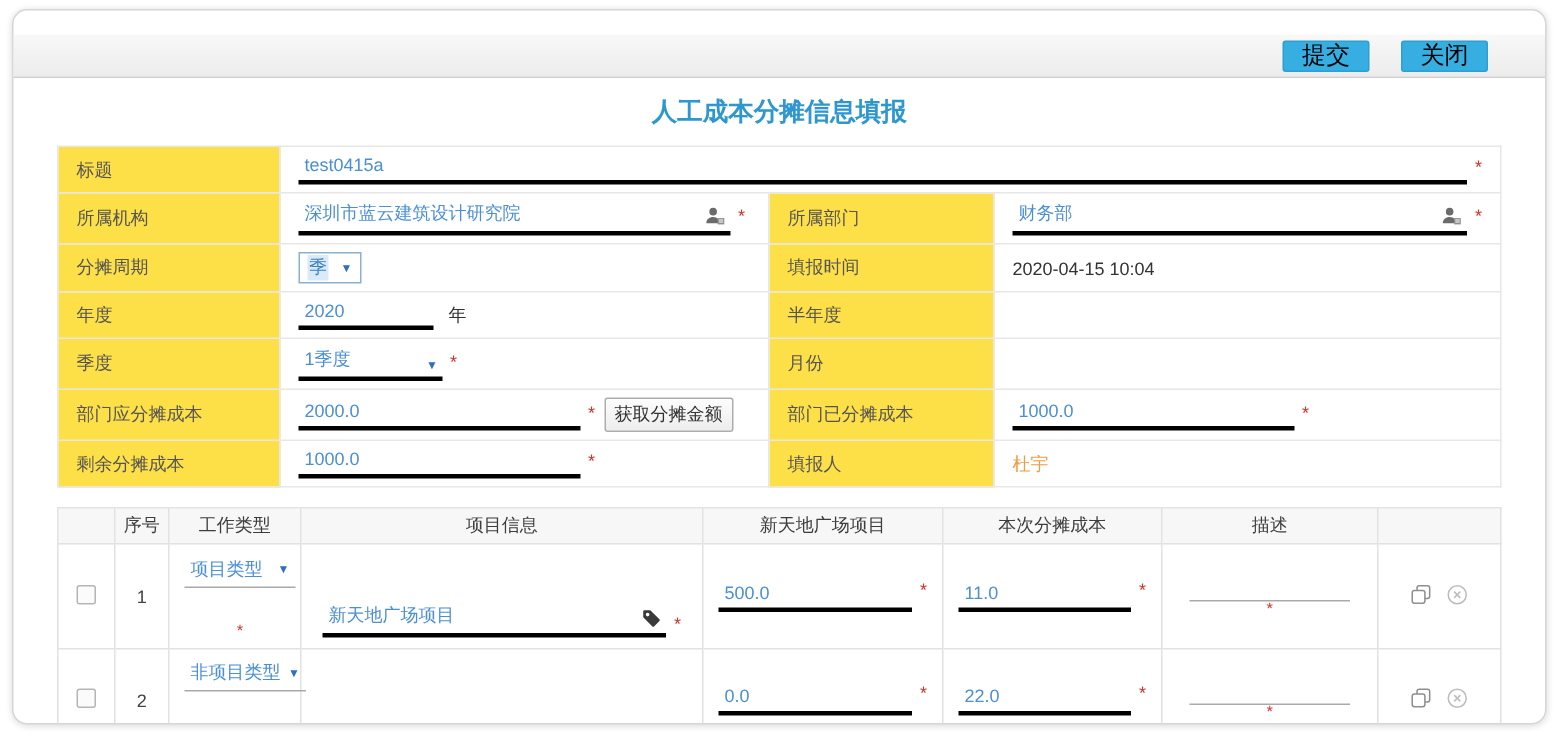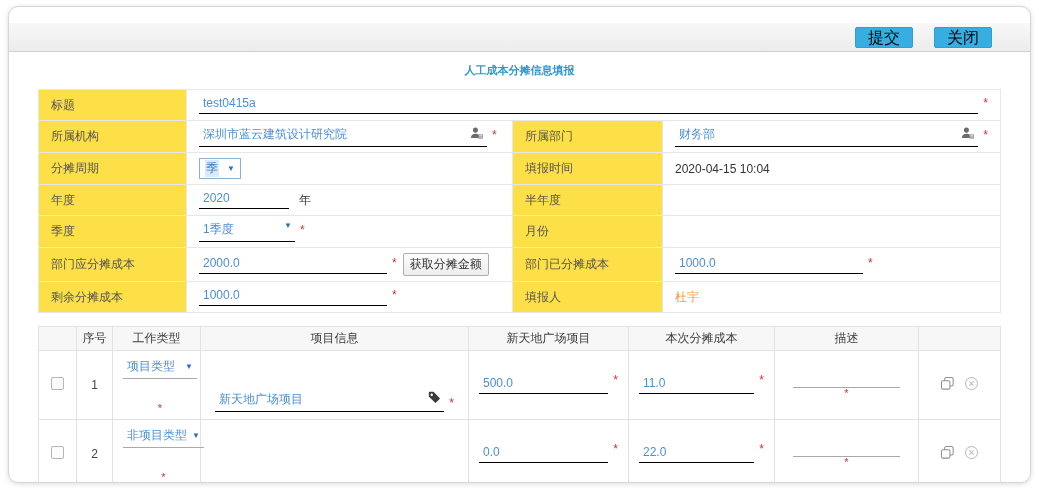--- a/index.html
+++ b/index.html
@@ -7,28 +7,28 @@
   .card { position:absolute; left:8px; top:6px; width:1023px; height:477px; background:#fff;
           border:1px solid #d6d6d6; border-radius:10px; box-shadow:0 1px 5px rgba(0,0,0,.15);
           overflow:hidden; padding-top:16px; }
   
   .topbar { height:29px; background:linear-gradient(#f8f8f8,#ececec); border-bottom:1px solid #cfcfcf;
             display:flex; justify-content:flex-end; align-items:center; gap:21px; padding-right:38px; }
   .btn { background:#36aee2; color:#000000; border:1px solid #2d9fd0; border-radius:2px;
          font-size:16px; padding:3px 12px; height:21px; line-height:14px; cursor:pointer;
          font-family:inherit; }
   
-  .page-title { text-align:center; color:#2e97cf; font-weight:bold; font-size:11px; padding:11px 0 8px; }
+  .page-title { text-align:center; color:#2e97cf; font-weight:bold; font-size:17px; padding:11px 0 8px; }
   .content { padding:0 29px; }
   
   table.form { width:100%; border-collapse:collapse; table-layout:fixed; font-size:12px; margin-top:3px; }
   table.form td { border:1px solid #e7e7e7; padding:5px 12px; height:31px; vertical-align:middle; color:#333; }
   table.form td.lbl { background:#fde047; color:#555; }
   .frow { display:flex; align-items:center; }
-  .u { display:inline-flex; align-items:flex-start; border-bottom:1px solid #000000; padding:0 3px 3px 4px; min-height:15px; }
+  .u { display:inline-flex; align-items:flex-end; border-bottom:3px solid #000000; padding:0 3px 3px 4px; min-height:15px; }
   .grow { flex:1; }
   .val { color:#4b8fd5; font-size:12px; white-space:nowrap; }
   .plain { color:#333; }
   .req { color:#d0342c; font-size:12px; margin-left:5px; position:relative; top:-2px; }
   .req-below { display:block; text-align:center; color:#d0342c; font-size:11px; line-height:7px; margin-top:2px; }
   .unit { margin-left:10px; color:#333; }
   .arr { color:#2f6fbd; font-size:8px; margin-left:10px; }
   .mini-select { display:inline-flex; align-items:center; border:1px solid #8cb0cf; background:#fff;
                  padding:1px 5px; gap:8px; cursor:pointer; }
   .mini-select .sel { color:#3b82c4; background:#d9eafa; font-size:12px; padding:0 1px; }

